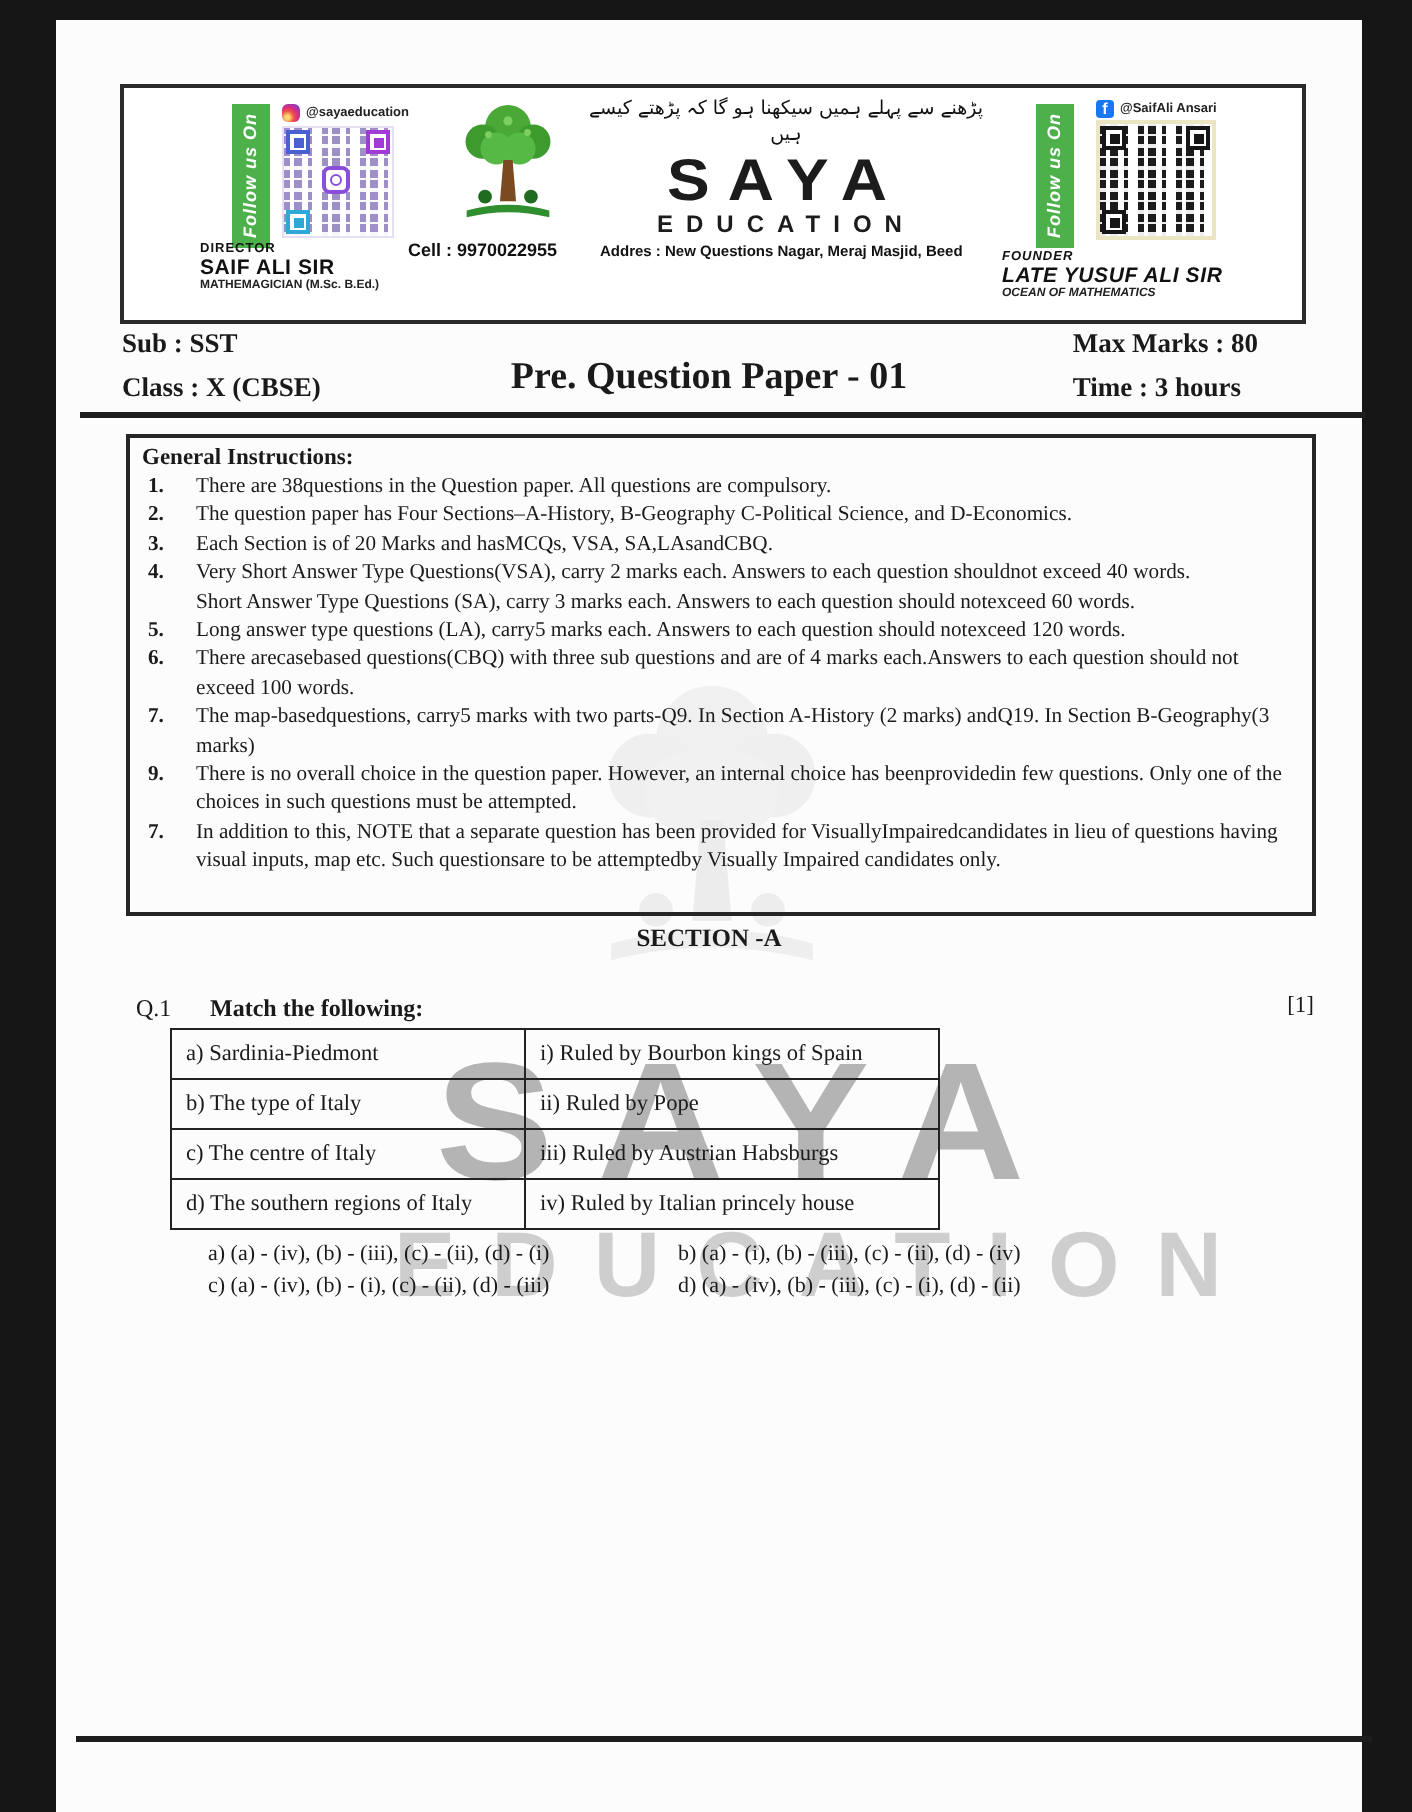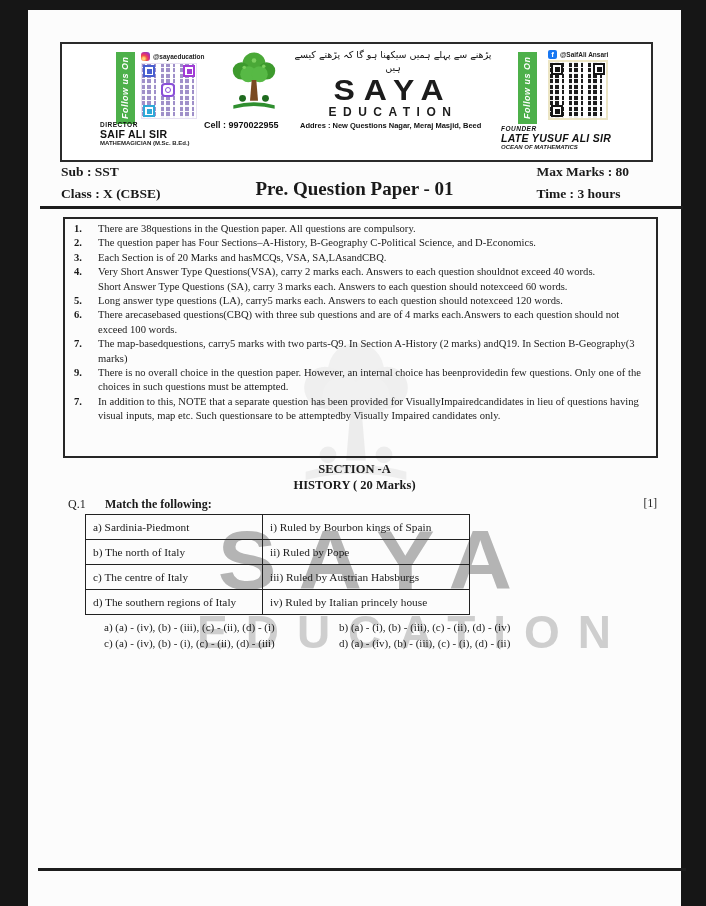--- a/index.html
+++ b/index.html
@@ -185,20 +185,21 @@
       <div>Class : X (CBSE)</div>
     </div>
     <div class="meta-title">Pre. Question Paper  - 01</div>
     <div class="meta-right">
       <div>Max Marks : 80</div>
       <div>Time : 3 hours</div>
     </div>
     <div class="rule rule-top"></div>
 
     <div class="ins-box">
+      <div class="ins-head">General Instructions:</div>
       <div class="ins-row">
         <span class="ins-num">1.</span>
         <span class="ins-text">There are 38questions in the Question paper. All questions are compulsory.</span>
       </div>
       <div class="ins-row">
         <span class="ins-num">2.</span>
         <span class="ins-text">The question paper has Four Sections–A-History, B-Geography C-Political Science, and D-Economics.</span>
       </div>
       <div class="ins-row">
         <span class="ins-num">3.</span>
@@ -226,35 +227,34 @@
         <span class="ins-text">There is no overall choice in the question paper. However, an internal choice has beenprovidedin few questions. Only one of the choices in such questions must be attempted.</span>
       </div>
       <div class="ins-row">
         <span class="ins-num">7.</span>
         <span class="ins-text">In addition to this, NOTE that a separate question has been provided for VisuallyImpairedcandidates in lieu of questions having visual inputs, map etc. Such questionsare to be attemptedby Visually Impaired candidates only.</span>
       </div>
     </div>
 
     <div class="section">
       <div>SECTION -A</div>
-      <div>HISTORY ( 20 Marks)</div>
     </div>
 
     <div class="q1-label">Q.1</div>
     <div class="q1-text">Match the following:</div>
     <div class="q1-marks">[1]</div>
 
     <table class="match-table">
       <tbody>
         <tr>
           <td class="c1">a) Sardinia-Piedmont</td>
           <td class="c2">i) Ruled by Bourbon kings of Spain</td>
         </tr>
         <tr>
-          <td class="c1">b) The north of Italy</td>
+          <td class="c1">b) The type of Italy</td>
           <td class="c2">ii) Ruled by Pope</td>
         </tr>
         <tr>
           <td class="c1">c) The centre of Italy</td>
           <td class="c2">iii) Ruled by Austrian Habsburgs</td>
         </tr>
         <tr>
           <td class="c1">d) The southern regions of Italy</td>
           <td class="c2">iv) Ruled by Italian princely house</td>
         </tr>

